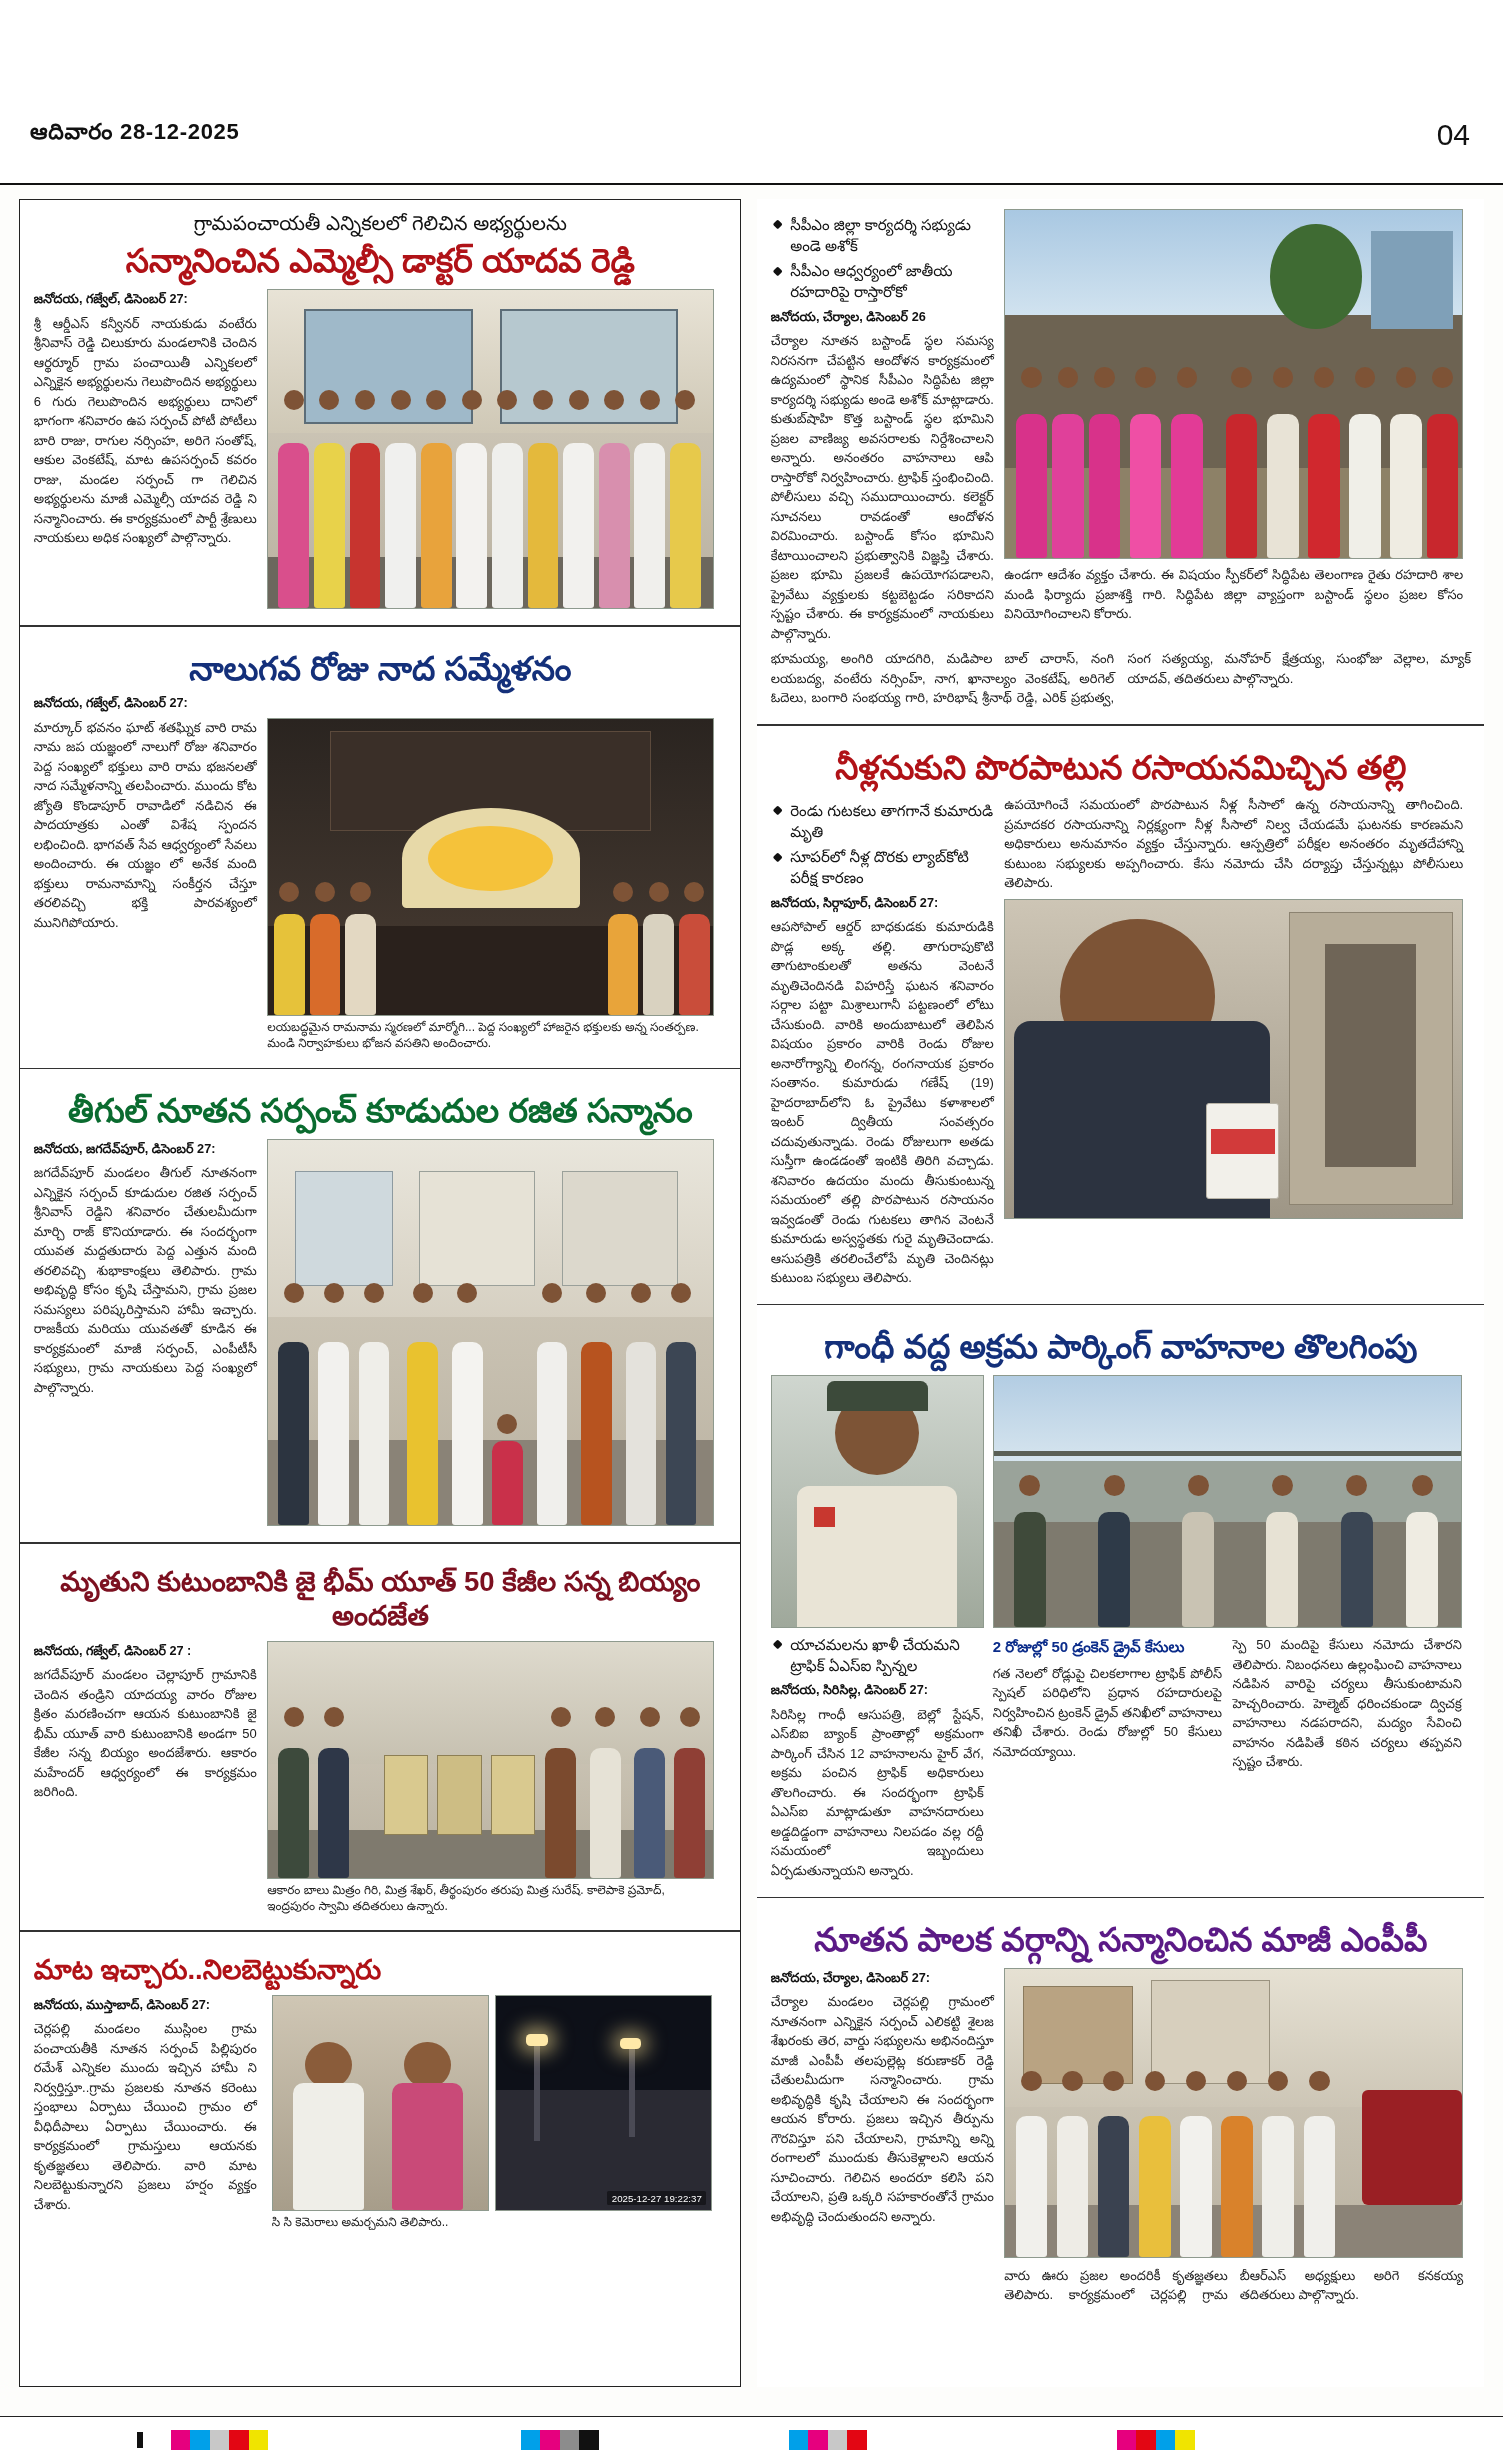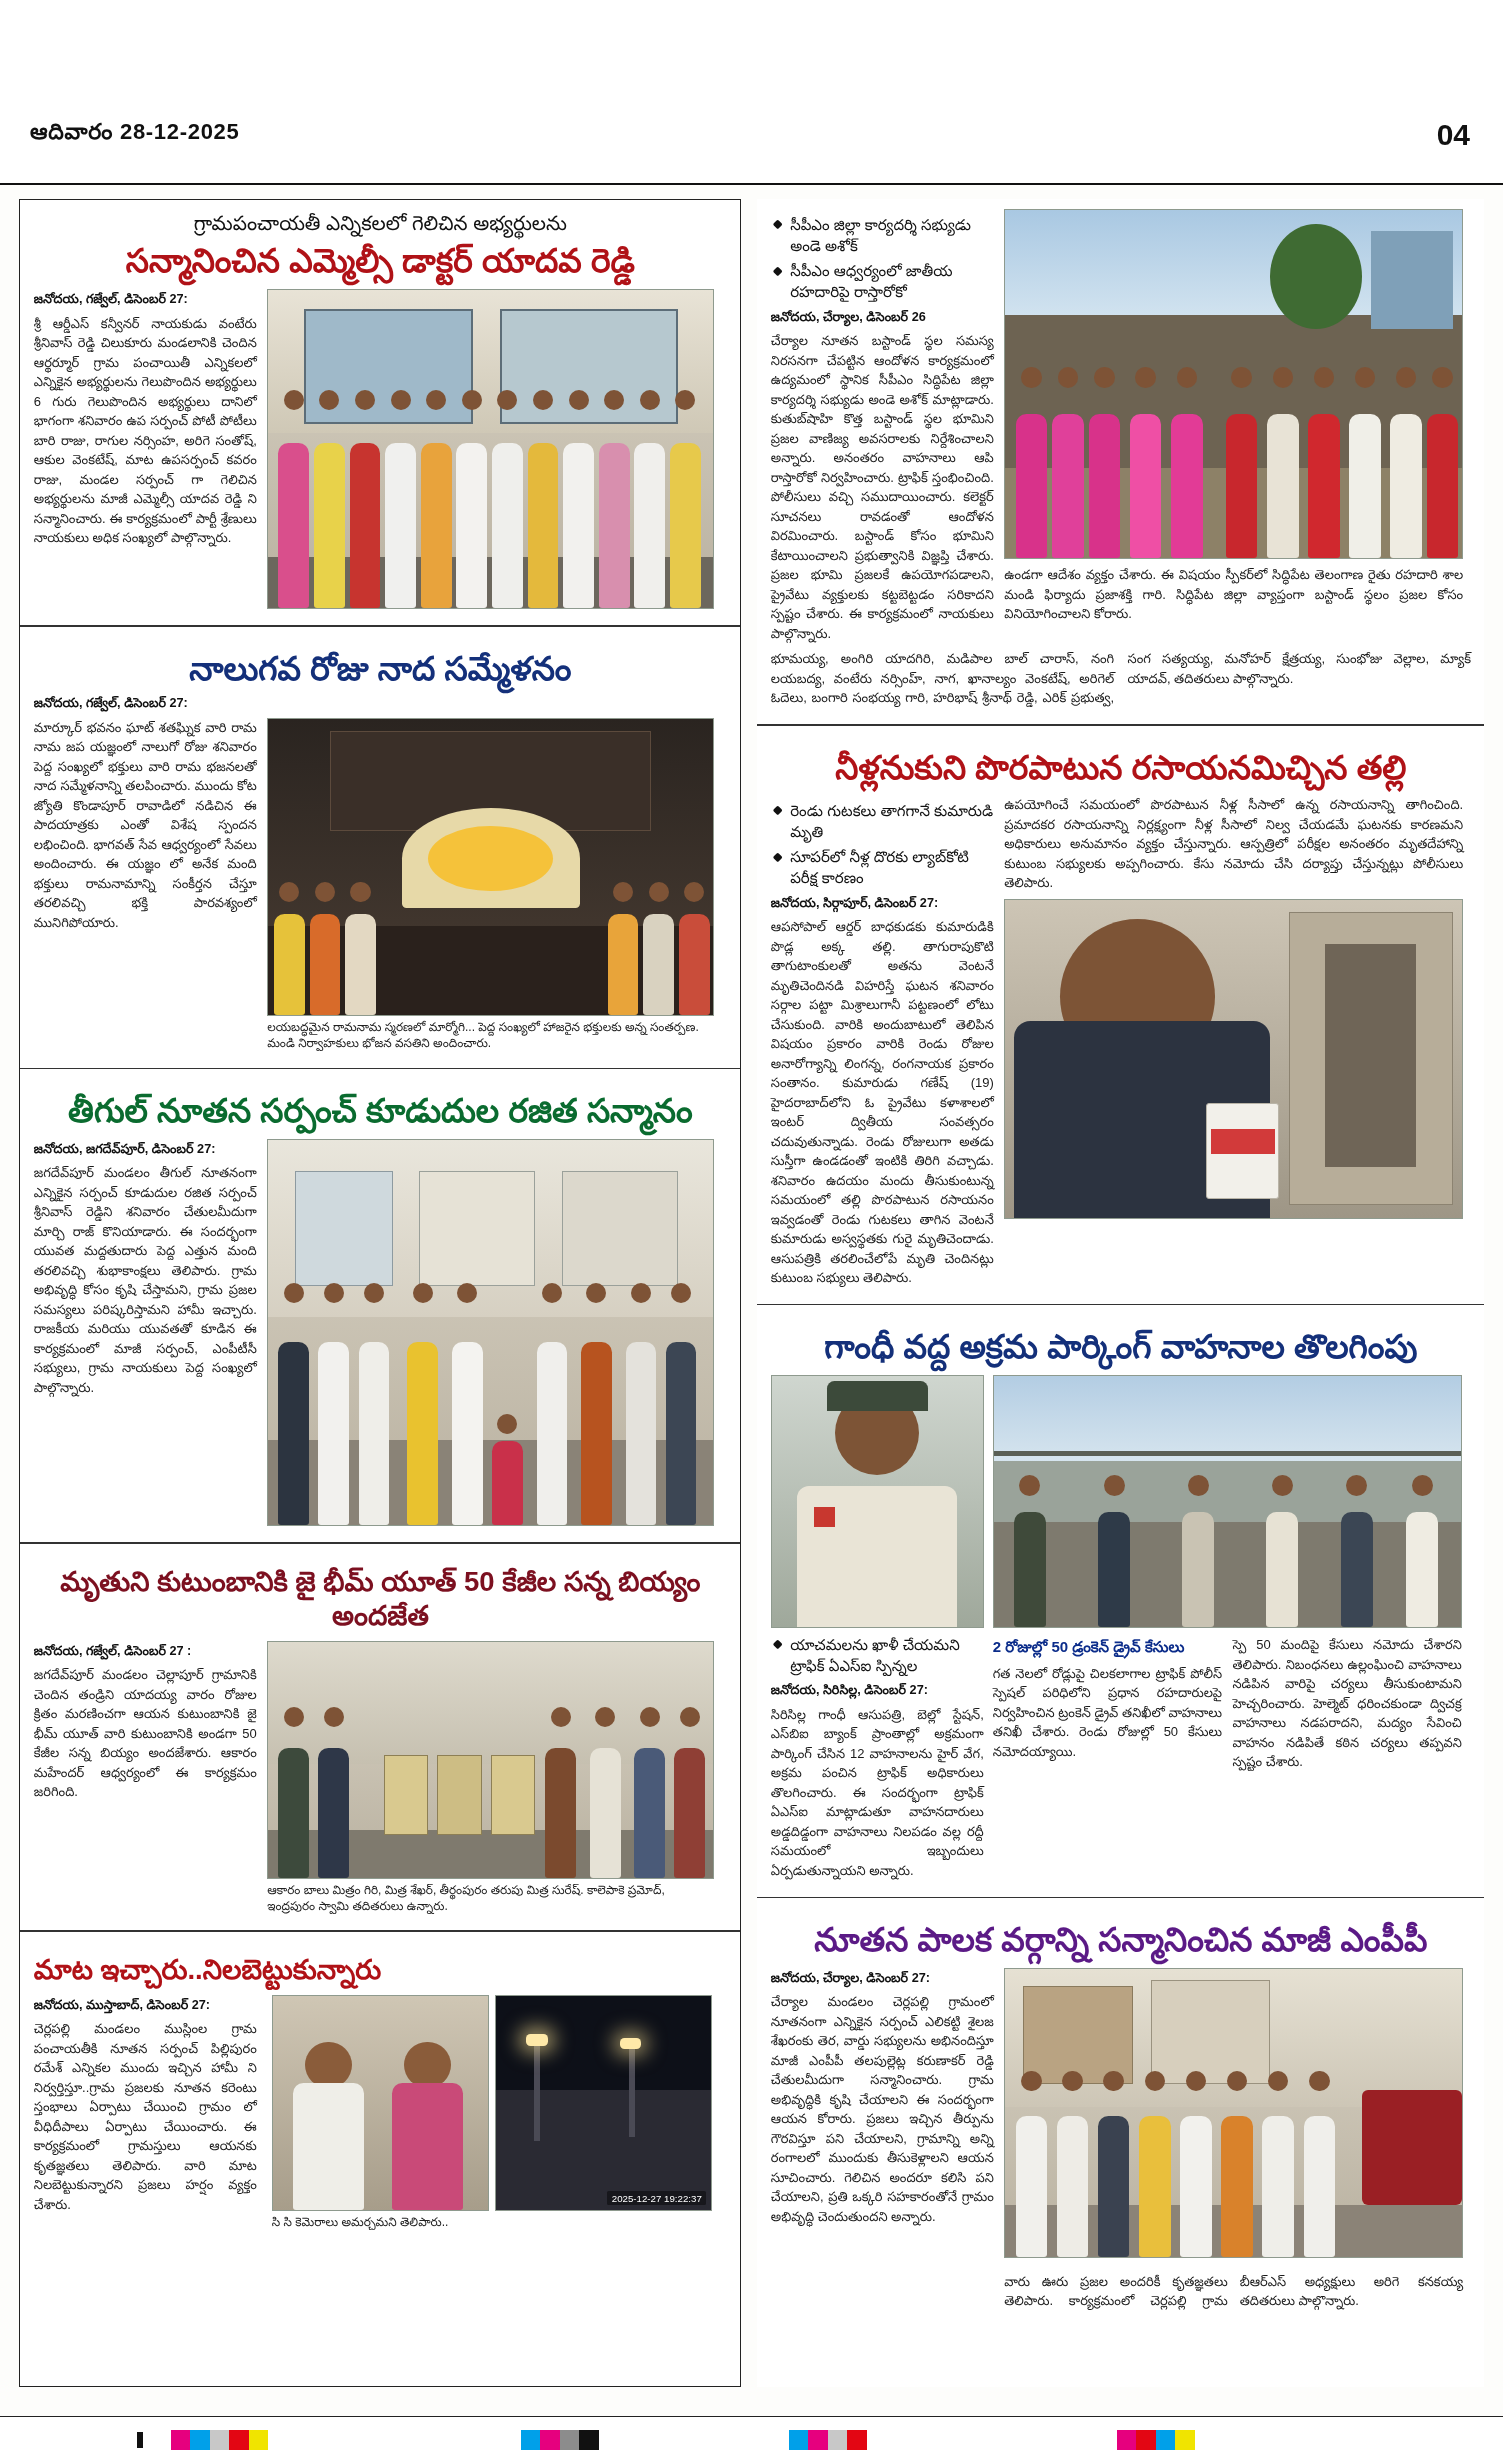--- a/index.html
+++ b/index.html
@@ -67,21 +67,21 @@
     left: 13.4px; top: 13.4px;
     width: 34px; height: 34px;
     border-radius: 50%;
     background: #fff3cf;
     border: 1.5px solid #8a1113;
   }
   .mast-page {
     position: absolute;
     right: 34px; top: 118px;
     font-size: 30px;
-    font-weight: bold;
+    font-weight: normal;
     color: #111;
   }
 
   
   .content {
     position: absolute;
     left: 19.4px;
     top: 199px;
     width: 1465px;
     height: 2188px;
@@ -698,21 +698,21 @@
                 <div class="ph-person" style="left:56%;">
                     <div class="head"></div>
                     <div class="body" style="background:#efeee9;"></div>
                   </div>
                 <div class="ph-person" style="left:65%;">
                     <div class="head"></div>
                     <div class="body" style="background:#f0efeb;"></div>
                   </div>
               </div>
             </div>
-            <div class="body" style="margin-top:14px; column-count:2; column-gap:12px;">వారు ఊరు ప్రజల అందరికీ కృతజ్ఞతలు తెలిపారు. కార్యక్రమంలో చెర్లపల్లి గ్రామ బీఆర్ఎస్ అధ్యక్షులు అరిగె కనకయ్య తదితరులు పాల్గొన్నారు.</div>
+            <div class="body" style="margin-top:8px; column-count:2; column-gap:12px;">వారు ఊరు ప్రజల అందరికీ కృతజ్ఞతలు తెలిపారు. కార్యక్రమంలో చెర్లపల్లి గ్రామ బీఆర్ఎస్ అధ్యక్షులు అరిగె కనకయ్య తదితరులు పాల్గొన్నారు.</div>
           </div>
         </div>
       </div>
 
     </div>
   </div>
 
   <div class="colorbar">
     <div class="cb-bar" style="left:137px;"></div>
     <div class="cb-group" style="left:171px;">

